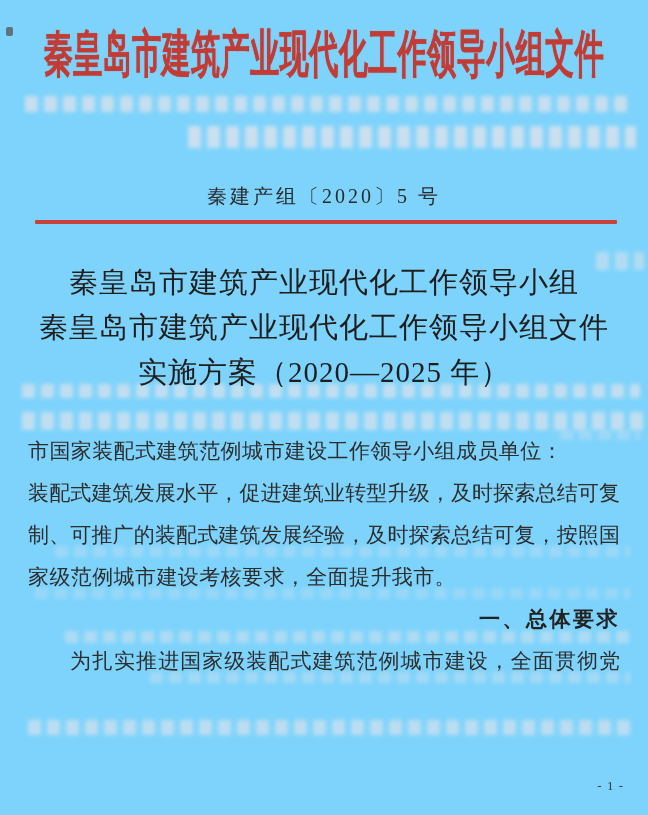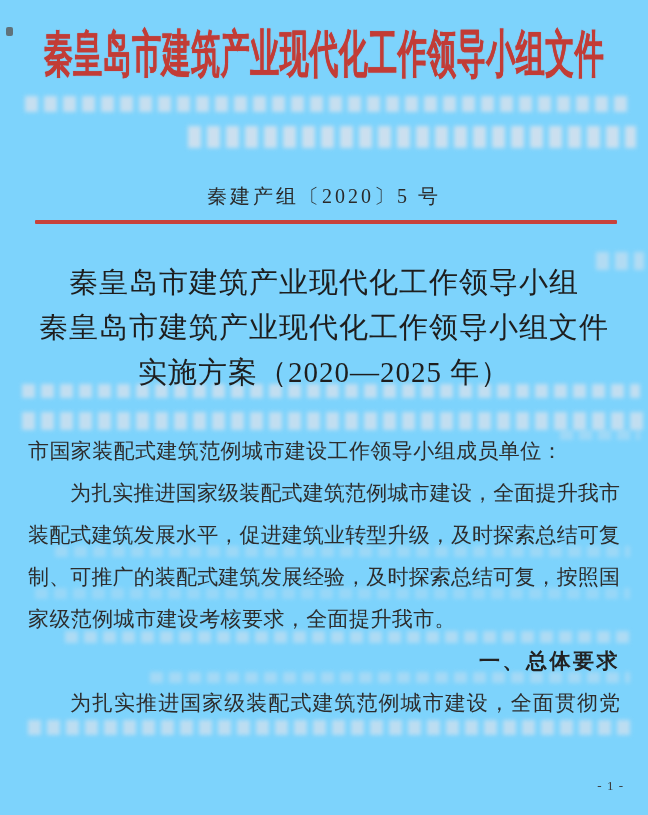--- a/index.html
+++ b/index.html
@@ -110,21 +110,20 @@
   <div class="rule" style="background: rgb(199, 66, 59);"></div>
 
   <div class="title">
     <div>秦皇岛市建筑产业现代化工作领导小组</div>
     <div>秦皇岛市建筑产业现代化工作领导小组文件</div>
     <div>实施方案（2020—2025 年）</div>
   </div>
 
   <div class="body" id="body" style="color: rgb(45, 45, 45);">
       <div class="bl">市国家装配式建筑范例城市建设工作领导小组成员单位：</div>
-      <div class="bl ind jus">为扎实推进国家级装配式建筑范例城市建设，全面提升我市</div>
       <div class="bl jus">装配式建筑发展水平，促进建筑业转型升级，及时探索总结可复</div>
       <div class="bl jus">制、可推广的装配式建筑发展经验，及时探索总结可复，按照国</div>
       <div class="bl">家级范例城市建设考核要求，全面提升我市。</div>
       <div class="bl head">一、总体要求</div>
       <div class="bl ind jus">为扎实推进国家级装配式建筑范例城市建设，全面贯彻党</div>
     </div>
 
   <div class="pagenum">- 1 -</div>
 
 </div>

